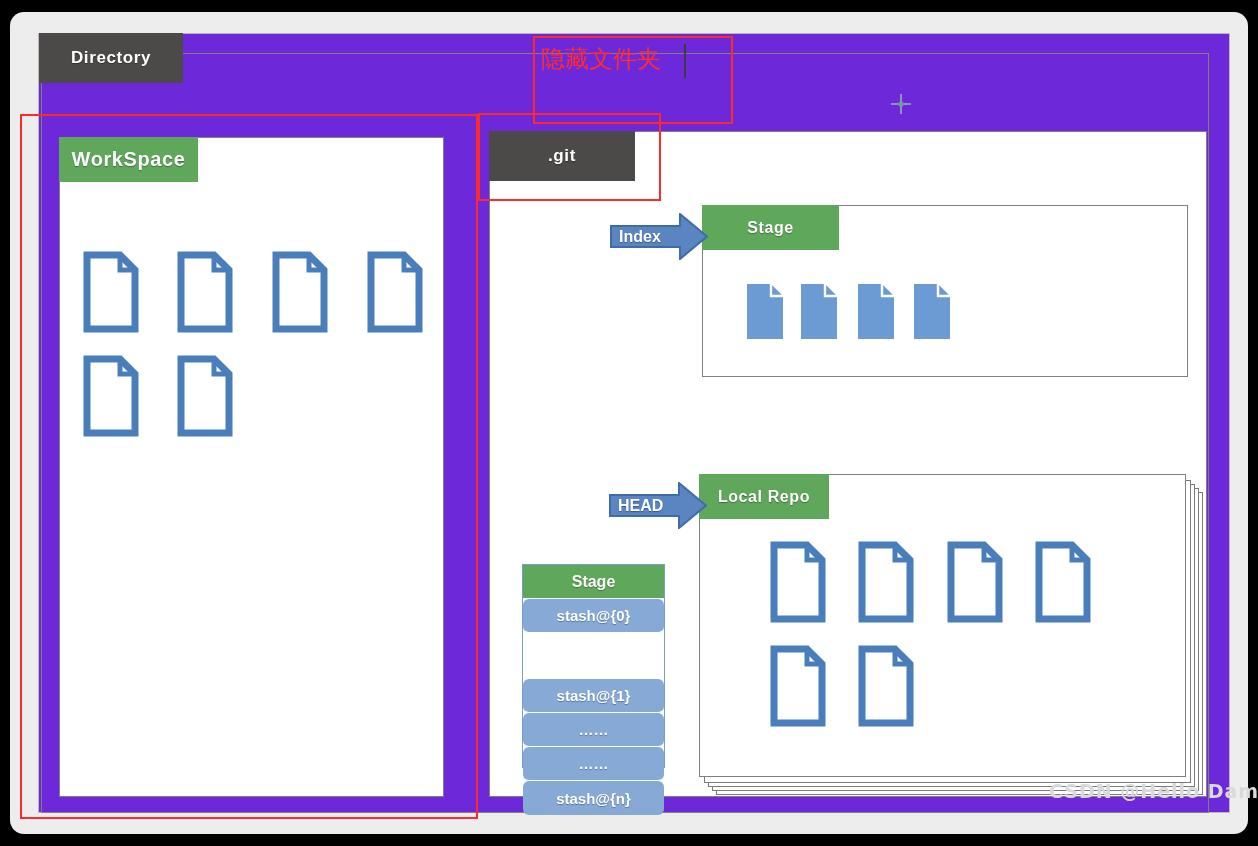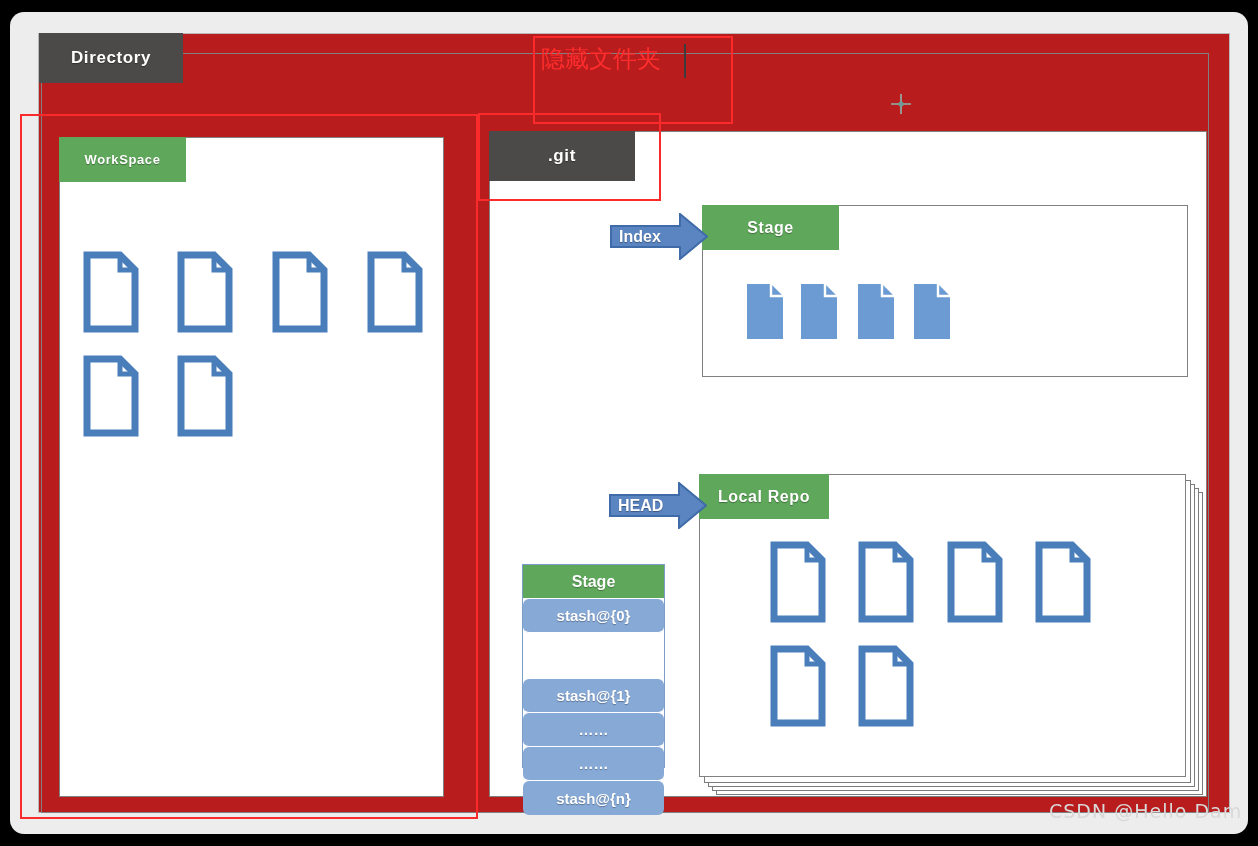--- a/index.html
+++ b/index.html
@@ -13,21 +13,21 @@
   
   #canvas{
     position:absolute;left:0;top:0;width:1258px;height:846px;
   }
   .outer-panel{
     position:absolute;left:10px;top:12px;width:1238px;height:822px;
     background:#ededed;border-radius:14px;
   }
   .slide{
     position:absolute;left:38px;top:33px;width:1192px;height:780px;
-    background:#b91c1c;
+    background:#6d28d9;
     border:1px solid #b9b9b9;
     box-sizing:border-box;
   }
 
   
   .panel{
     position:absolute;background:#ffffff;
     border:1.5px solid #808080;box-sizing:border-box;
   }
   .tag{
@@ -109,21 +109,21 @@
   <div class="slide">
 
     <div class="panel" style="left:2px;top:19px;width:1168px;height:760px;border-top:none;border-right:none;border-bottom:none;border-left:1.5px solid #808080;background:transparent;"></div>
     <div class="panel" style="left:2px;top:19px;width:1168px;height:760px;background:transparent;border:1.5px solid #808080;"></div>
 
     <div class="tag dark" style="left:0px;top:-1px;width:144px;height:50px;font-size:17px;">
       <span>Directory</span>
     </div>
 
     <div class="panel" style="left:20px;top:103px;width:385px;height:660px;"></div>
-    <div class="tag green" style="left:20px;top:103px;width:127px;height:45px;font-size:13px;">
+    <div class="tag green" style="left:20px;top:103px;width:139px;height:45px;font-size:20px;">
       <span>WorkSpace</span>
     </div>
 
     <div class="file" style="left:43px;top:216px;">
       <svg width="58" height="84" viewBox="0 0 58 84" aria-hidden="true">
         <path d="M5 5 H38 L53 20 V79 H5 Z" fill="#ffffff" stroke="#4a7ebb" stroke-width="7" stroke-linejoin="miter"></path>
         <path d="M38 5 V20 H53" fill="none" stroke="#4a7ebb" stroke-width="5"></path>
       </svg>
     </div>
     <div class="file" style="left:137px;top:216px;">
@@ -276,21 +276,21 @@
       </div>
     </div>
 
     <div class="crosshair" style="left:851px;top:59px;">
       <svg width="22" height="22" viewBox="0 0 22 22" aria-hidden="true">
         <path d="M11 1 V21 M1 11 H21" stroke="#8fb5ae" stroke-width="1.6"></path>
         <circle cx="11" cy="11" r="2.6" fill="#6f9a94"></circle>
       </svg>
     </div>
 
-    <div class="watermark" style="left:1010px;top:766px;">CSDN @Hello Dam</div>
+    <div class="watermark" style="left:1010px;top:746px;font-weight:bold;">CSDN @Hello Dam</div>
 
   </div>
 
   <div class="red-rect" style="left:20px;top:114px;width:458px;height:705px;"></div>
 
   <div class="red-rect" style="left:478px;top:113px;width:183px;height:88px;"></div>
 
   <div class="red-rect" style="left:533px;top:36px;width:200px;height:88px;"></div>
 
   <div class="red-text" style="left:541px;top:47px;">隐藏文件夹</div>

